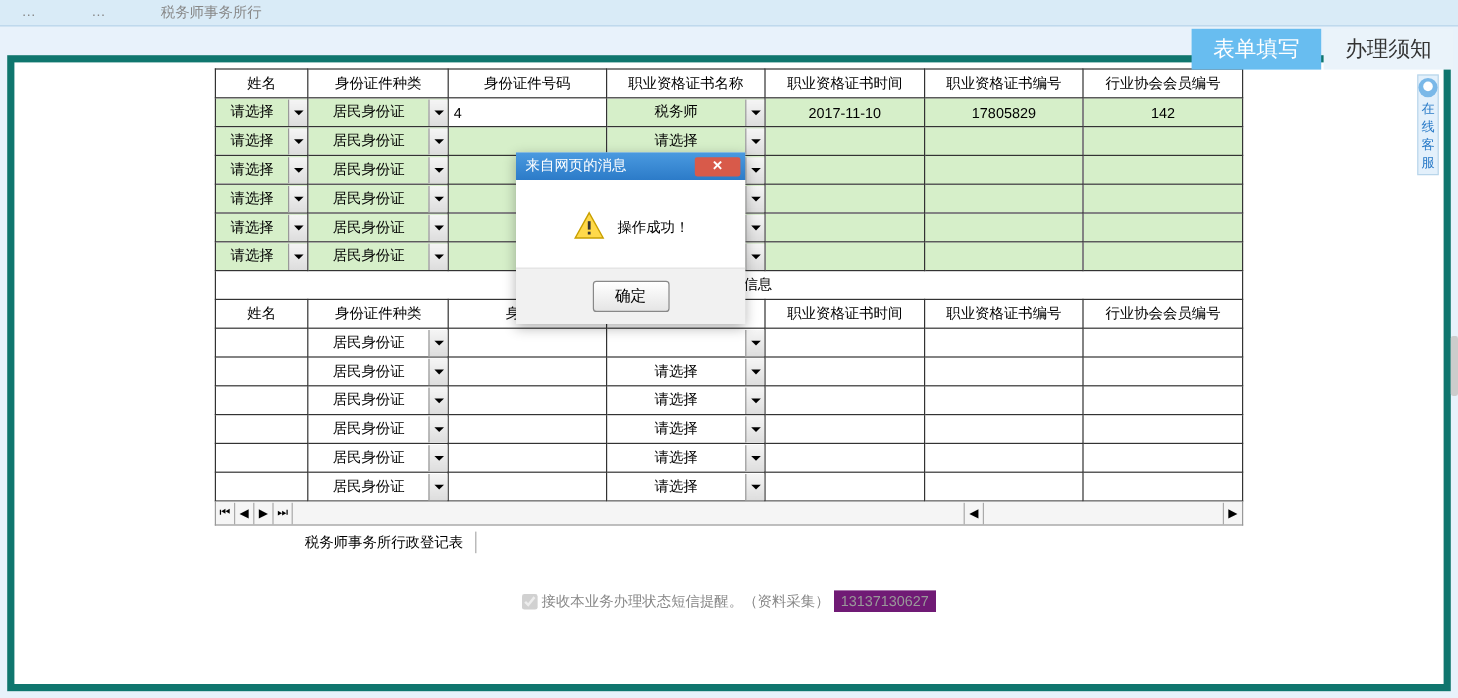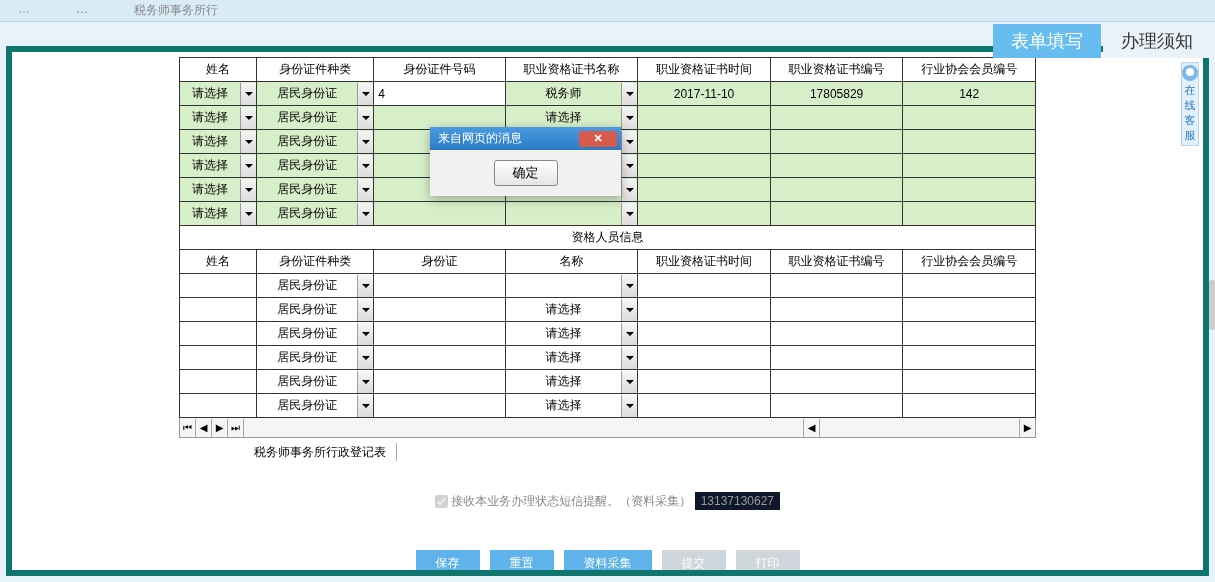--- a/index.html
+++ b/index.html
@@ -144,21 +144,21 @@
       cursor: pointer;
       font-size: 10px;
     }
     .sms-row {
       text-align: center;
       margin-top: 55px;
       color: #888;
     }
     .sms-row input[type=checkbox] { vertical-align: middle; }
     .phone {
-      background: #0f172a;
+      background: #701a75;
       padding: 2px 6px;
       color: #999;
     }
     .action-row {
       text-align: center;
       margin-top: 40px;
       display: flex;
       justify-content: center;
       gap: 10px;
     }
@@ -588,33 +588,34 @@
       <div class="nav-scroll">▶</div>
     </div>
   </div>
 
   <div class="sms-row">
     <input type="checkbox" checked="" disabled="" style="">
     <span>接收本业务办理状态短信提醒。（资料采集）</span>
     <span class="phone">13137130627</span>
   </div>
 
-  <div class="action-row">
-    <button class="btn">保存</button>
-    <button class="btn">重置</button>
-    <button class="btn">资料采集</button>
-    <button class="btn disabled">提交</button>
-    <button class="btn disabled">打印</button>
-  </div>
 </div>
 
 <div class="modal">
   <div class="modal-title">
     <span>来自网页的消息</span>
     <span class="modal-close">✕</span>
+  </div>
+  <div class="modal-body">
+    <svg class="warn-icon" viewBox="0 0 24 24">
+      <path d="M12 2 L22 20 L2 20 Z" fill="#ffd94a" stroke="#c9a000" stroke-width="1"></path>
+      <rect x="11" y="8" width="2" height="6" fill="#333"></rect>
+      <rect x="11" y="15.5" width="2" height="2" fill="#333"></rect>
+    </svg>
+    <span>操作成功！</span>
   </div>
   <div class="modal-footer">
     <button class="modal-ok">确定</button>
   </div>
 </div>
 
 <div class="side-widget">
   <div class="side-ico"></div>
   <div>在线</div>
   <div>客服</div>

